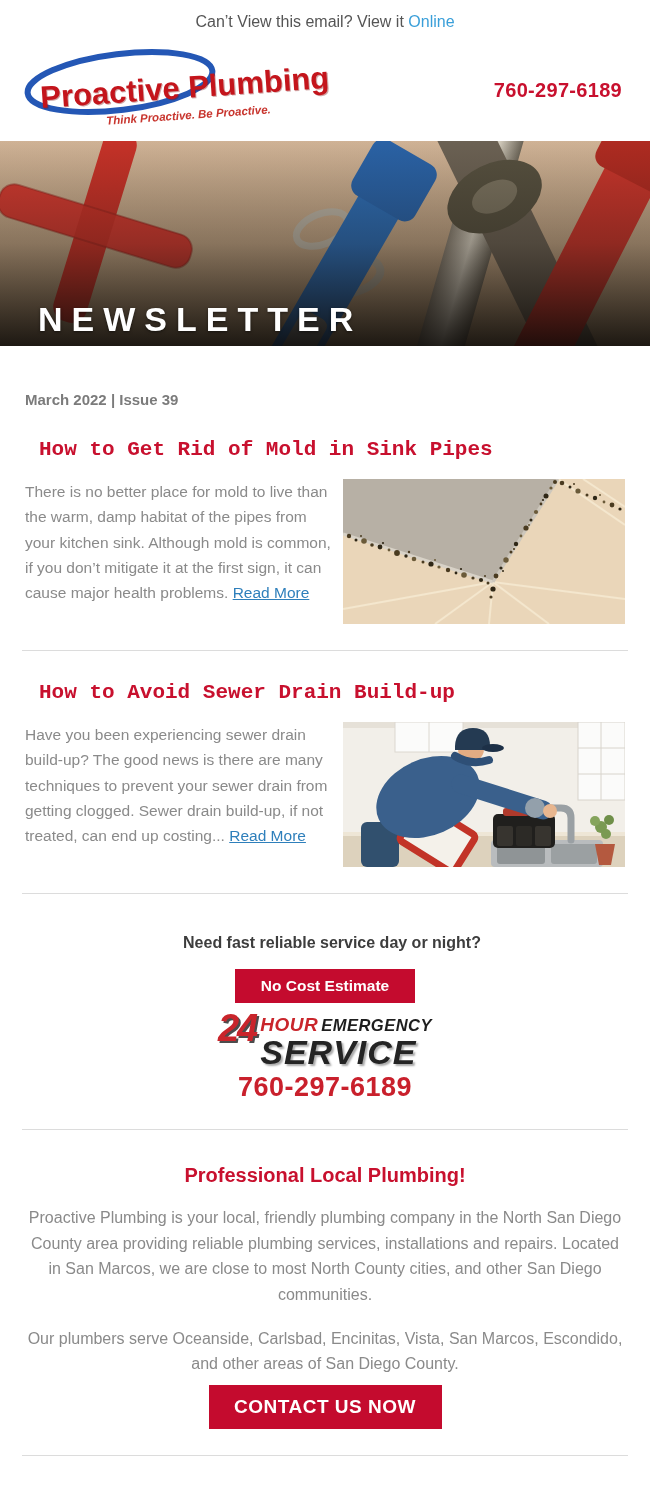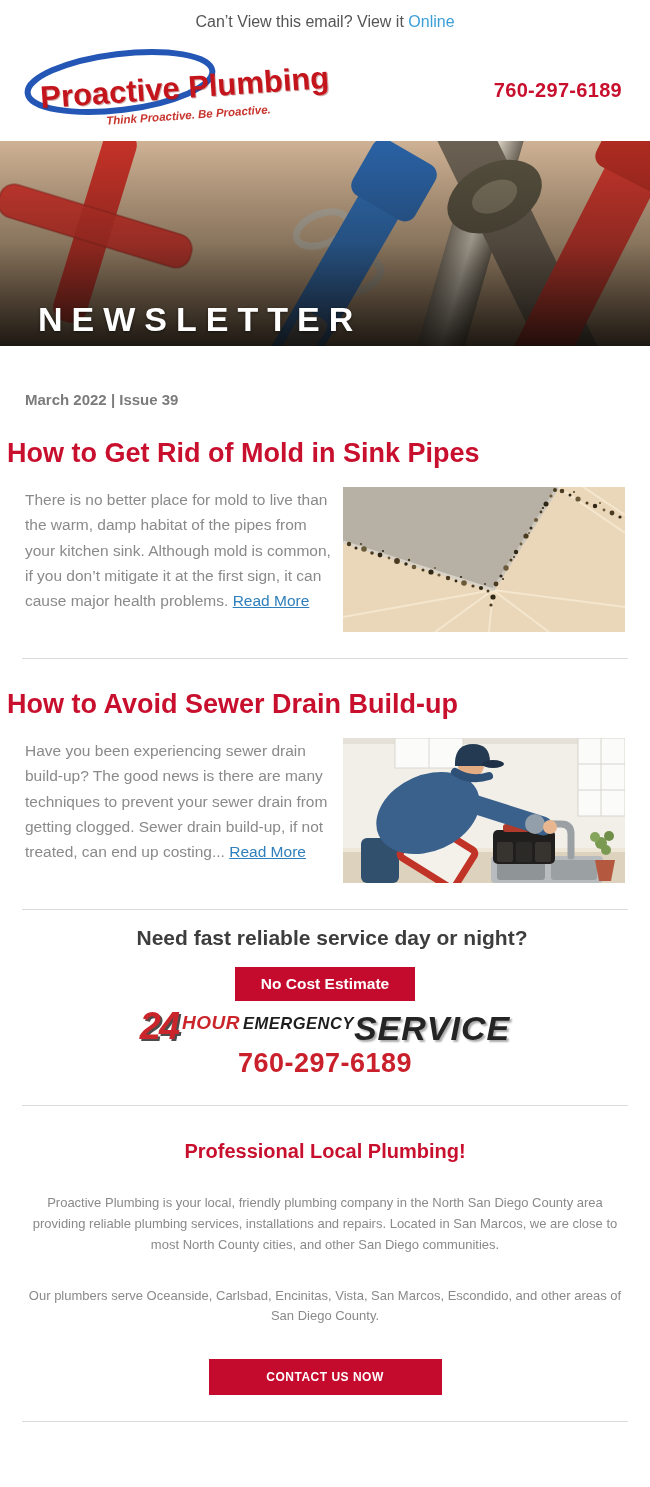--- a/index.html
+++ b/index.html
@@ -36,53 +36,53 @@
   .hero-title {
     position: absolute; left: 38px; bottom: 24px; color: #fff;
     font-size: 34px; font-weight: bold; letter-spacing: 9px;
     text-shadow: 0 1px 3px rgba(0,0,0,.5);
   }
 
   
   .issue-line { margin: 28px 25px 0; font-size: 15px; font-weight: bold; color: #7b7b7b; }
 
   
-  .article-title { margin: 30px 7px 0; font-size: 27px; font-weight: bold; color: var(--heading-red, #c8102e); }
+  .article-title { margin: 30px 39px 0; font-size: 21px; font-weight: bold; color: var(--heading-red, #c8102e); font-family: Liberation Mono, monospace; }
   .article-row { display: flex; gap: 12px; margin: 18px 25px 0; align-items: flex-start; }
   .article-body { flex: 1; font-size: 15.5px; line-height: 1.63; color: var(--body-gray, #8a8a8a); }
   .article-body a { color: var(--readmore-blue, #2e7fbb); text-decoration: underline; cursor: pointer; }
   .article-img { width: 282px; height: 145px; flex: 0 0 282px; }
   .article-img svg { display: block; width: 282px; height: 145px; }
 
   .divider { border: 0; border-top: 1px solid #dcdcdc; margin: 26px 22px 0; }
 
   
   .cta { text-align: center; }
-  .cta-heading { margin-top: 16px; font-size: 21px; font-weight: bold; color: #3d3d3d; padding-left: 14px; }
+  .cta-heading { margin-top: 40px; font-size: 16px; font-weight: bold; color: #3d3d3d; padding-left: 14px; }
   .btn-estimate {
     display: inline-block; margin-top: 17px; background: var(--accent-red, #c40b2e);
     color: #fff; font-size: 15.5px; font-weight: bold; padding: 8px 26px;
     border: none; cursor: pointer; font-family: inherit;
   }
   .badge { display: flex; justify-content: center; align-items: flex-start; margin-top: 8px; font-style: italic; }
   .b24 { font-size: 38px; font-weight: 800; color: #c9252b; line-height: .9; text-shadow: 2px 2px 0 #4c4c4c; letter-spacing: -2px; }
-  .bcol { display: flex; flex-direction: row; align-items: flex-start; margin-left: 4px; padding-top: 3px; }
+  .bcol { display: flex; flex-direction: column; align-items: flex-start; margin-left: 4px; padding-top: 3px; }
   .brow1 { display: flex; align-items: baseline; }
   .bhour { font-size: 19px; font-weight: 800; color: #c9252b; margin-right: 3px; letter-spacing: .5px; }
   .bemerg { font-size: 16.5px; font-weight: 800; color: #1e1e1e; letter-spacing: .5px; }
   .bservice { font-size: 34px; font-weight: 800; color: #242424; line-height: .95; letter-spacing: 1px; text-shadow: 2px 2px 2px #aaa; }
   .cta-phone { margin-top: 4px; font-size: 27px; font-weight: bold; color: #c9202c; letter-spacing: .5px; }
 
   
   .about { text-align: center; }
   .about-heading { margin-top: 34px; font-size: 20px; font-weight: bold; color: var(--heading-red, #c8102e); }
-  .about p { margin: 30px 25px 0; font-size: 13px; line-height: 1.6; color: var(--body-gray, #8a8a8a); }
+  .about p { margin: 18px 25px 0; font-size: 16px; line-height: 1.6; color: var(--body-gray, #8a8a8a); }
   .btn-contact {
-    display: inline-block; margin-top: 32px; background: var(--accent-red, #c40b2e);
-    color: #fff; font-size: 12px; font-weight: bold; letter-spacing: .5px;
+    display: inline-block; margin-top: 8px; background: var(--accent-red, #c40b2e);
+    color: #fff; font-size: 19px; font-weight: bold; letter-spacing: .5px;
     width: 233px; padding: 11px 0; border: none; cursor: pointer; font-family: inherit;
   }
 
   
   .footer { text-align: center; padding: 20px 20px 26px; }
 </style>
 </head>
 <body>
 
 <div class="page">

